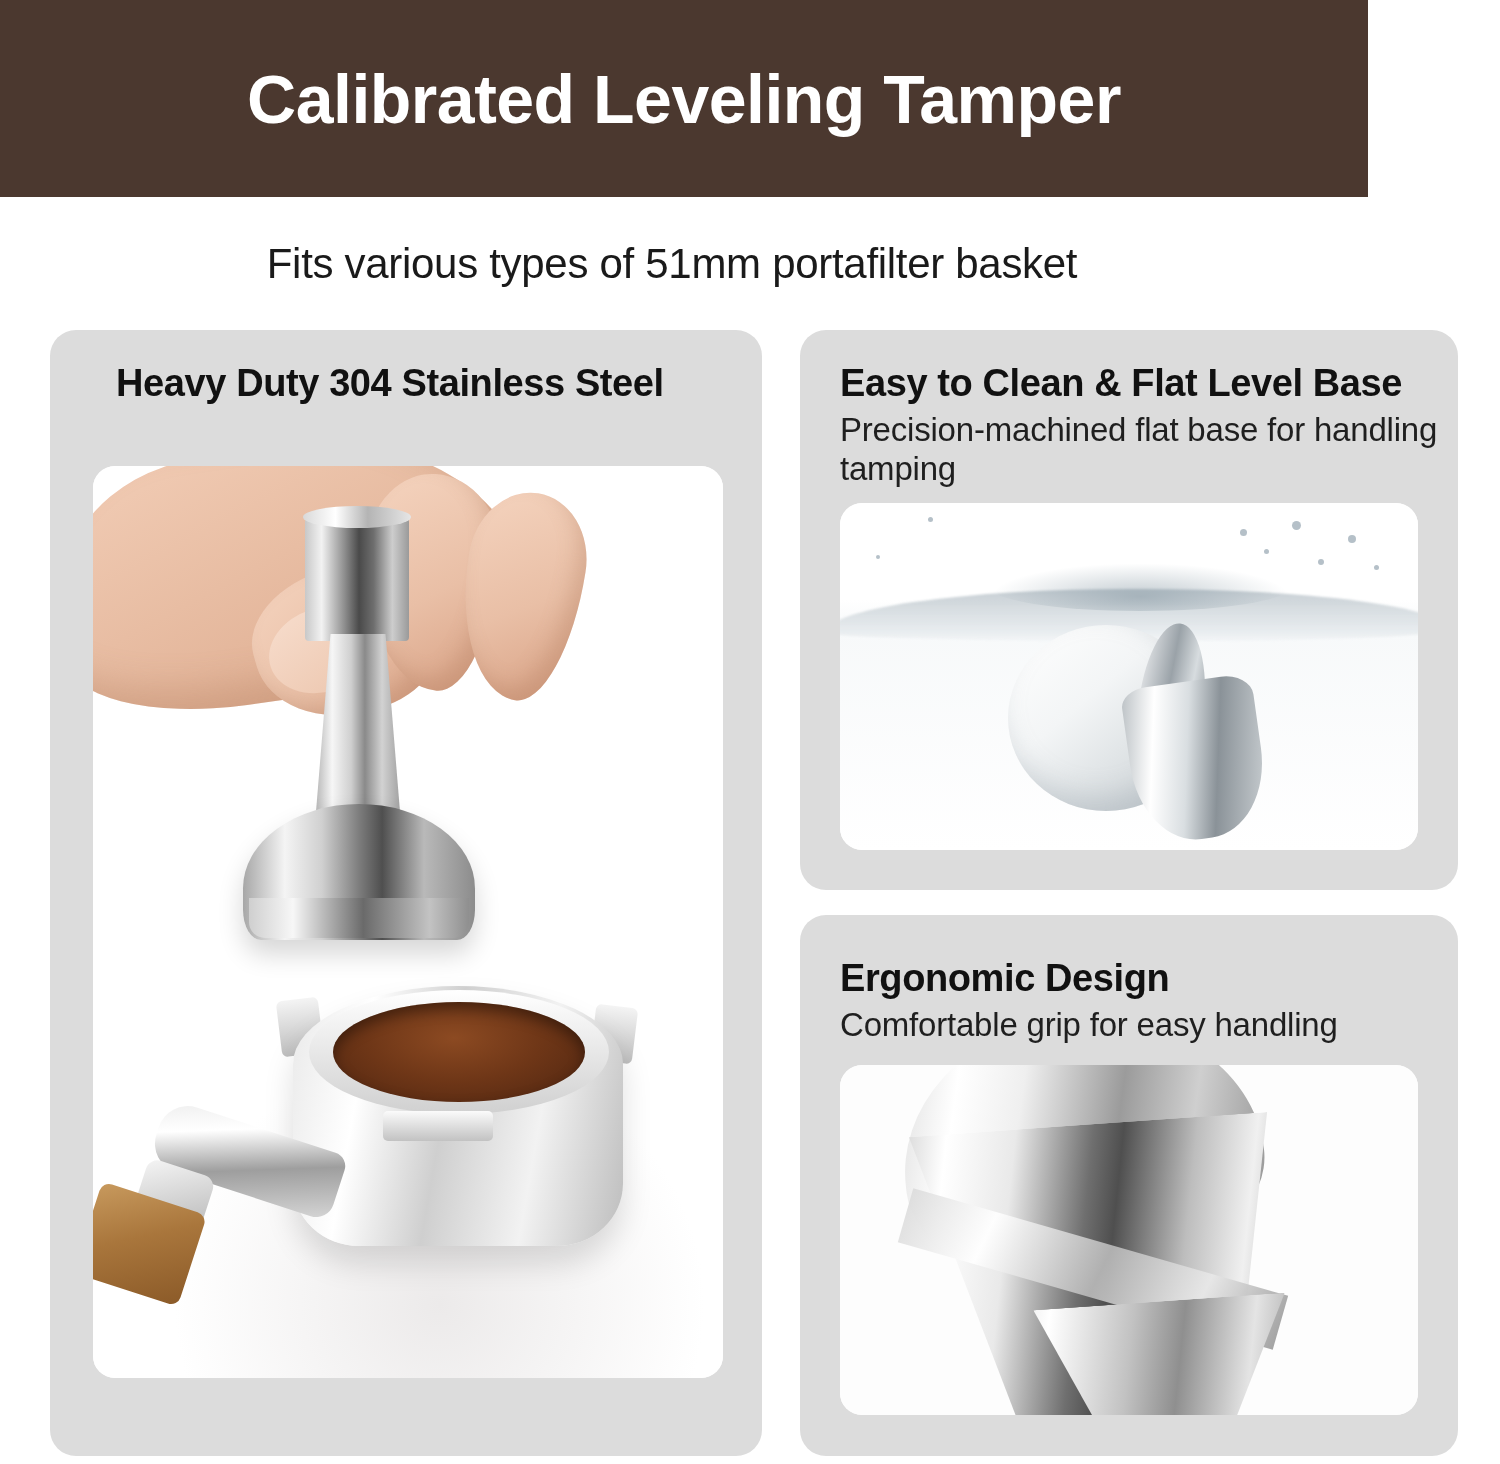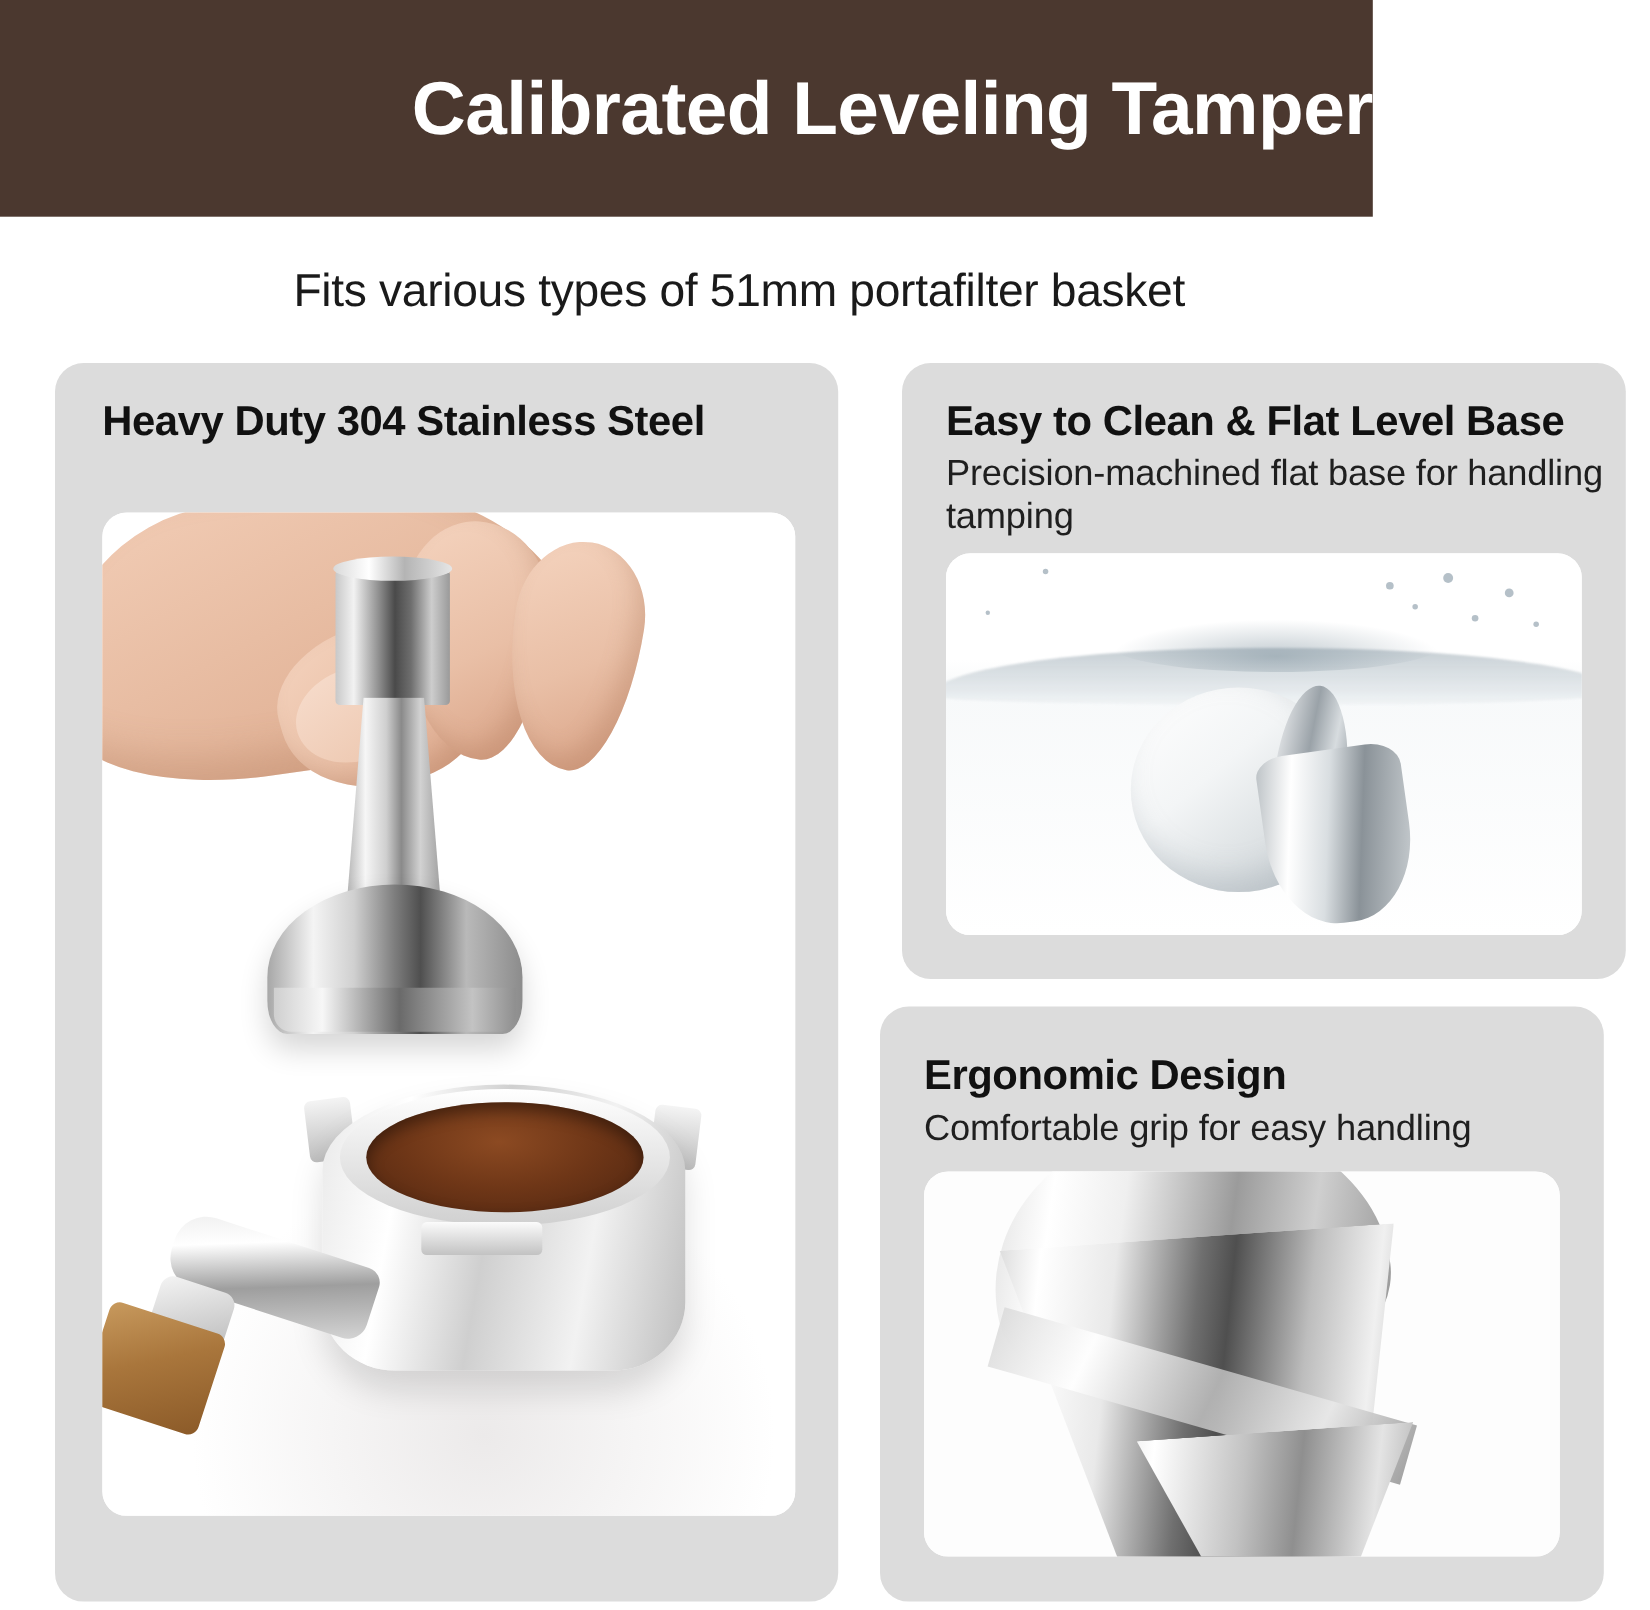--- a/index.html
+++ b/index.html
@@ -8,26 +8,26 @@
     width: 1500px;
     height: 1464px;
     background: #ffffff;
     font-family: "Liberation Sans", sans-serif;
     overflow: hidden;
     position: relative;
   }
 
   
   .header-banner {
-    width: 1248px;
+    width: 1368px;
     height: 197px;
     background: #4B382F;
     display: flex;
     align-items: center;
-    justify-content: flex-end;
+    justify-content: center;
   }
   .header-title {
     color: #ffffff;
     font-size: 68px;
     font-weight: 700;
     letter-spacing: -0.5px;
     line-height: 1;
   }
 
   
@@ -47,39 +47,39 @@
 
   
   .card-grid { position: relative; width: 1500px; height: 1134px; }
 
   .feature-card {
     position: absolute;
     background: #DCDCDC;
     border-radius: 26px;
   }
   .card-left   { left: 50px;  top: 0px;   width: 712px;  height: 1126px; }
-  .card-tr     { left: 800px; top: 0px;   width: 658px;  height: 560px; margin-left: 20px;  }
+  .card-tr     { left: 800px; top: 0px;   width: 658px;  height: 560px;  }
   .card-br     { left: 800px; top: 585px; width: 658px;  height: 541px;  }
 
   .card-heading {
     font-size: 38px;
     font-weight: 700;
     color: #111111;
     letter-spacing: -0.4px;
     line-height: 1.12;
   }
   .card-sub {
     font-size: 33px;
     font-weight: 400;
     color: #1f1f1f;
     letter-spacing: -0.2px;
     line-height: 1.2;
     margin-top: 5px;
   }
-  .card-left .card-text-wrap  { padding: 32px 0 0 43px; }
+  .card-left .card-text-wrap  { padding: 32px 0 0 66px; }
   .card-tr   .card-text-wrap  { padding: 32px 0 0 40px; }
   .card-br   .card-text-wrap  { padding: 42px 0 0 40px; }
 
   
   .photo-panel {
     position: absolute;
     background: #ffffff;
     border-radius: 22px;
     overflow: hidden;
   }

